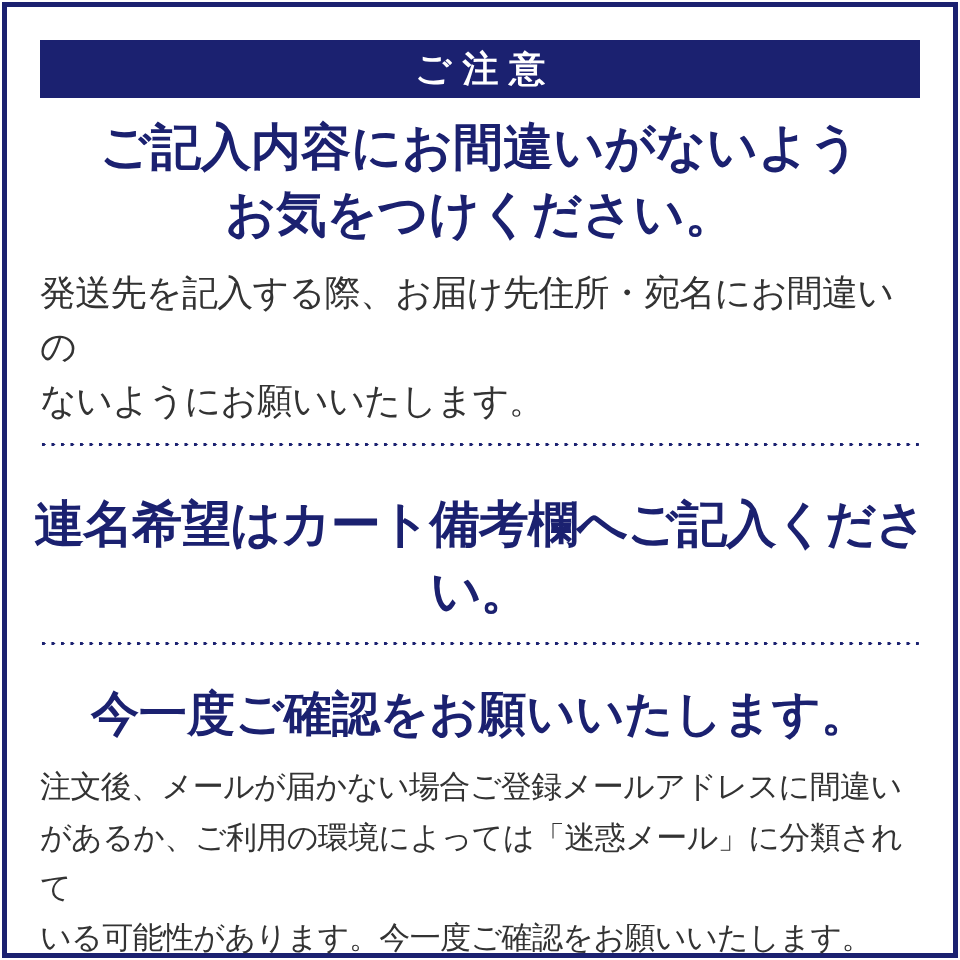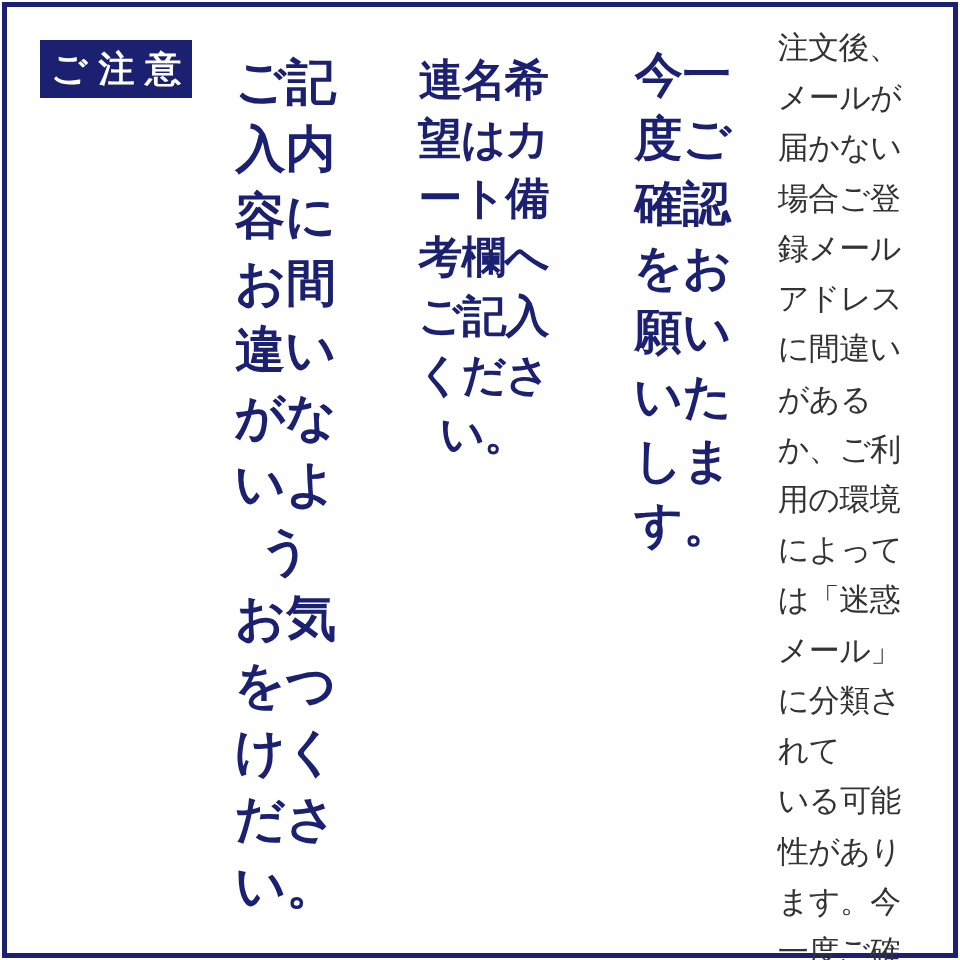--- a/index.html
+++ b/index.html
@@ -25,20 +25,21 @@
     position:absolute;
     inset:2px;
     border:5px solid var(--navy);
     pointer-events:none;
     box-sizing:border-box;
   }
   .content{
     position:absolute;
     inset:7px;
     display:flex;
+    flex-direction:column;
     box-sizing:border-box;
   }
   .banner{
     margin:33px 33px 0;
     height:58px;
     background:var(--navy);
     color:#ffffff;
     display:flex;
     align-items:center;
     justify-content:center;
@@ -50,26 +51,26 @@
   }
   .heading{
     margin:0;
     color:var(--navy);
     font-weight:900;
     text-align:center;
     white-space:pre-line;
     line-height:1.34;
   }
   .heading.h1{
-    margin-top:42px;
+    margin-top:16px;
     font-size:50px;
   }
   .heading.h2{
     margin-top:44px;
-    font-size:44px;
+    font-size:50px;
     letter-spacing:-0.02em;
   }
   .heading.h3{
     margin-top:36px;
     font-size:48px;
   }
   .body-text{
     margin:18px 33px 0;
     color:var(--body-text);
     font-size:36px;
@@ -103,20 +104,22 @@
 <div class="page">
   <div class="frame"></div>
   <div class="content">
 
     <div class="banner">
       <span>ご注意</span>
     </div>
 
     <h2 class="heading h1">ご記入内容にお間違いがないよう
 お気をつけください。</h2>
+    <p class="body-text">発送先を記入する際、お届け先住所・宛名にお間違いの
+ないようにお願いいたします。</p>
 
     <div class="divider"></div>
 
     <h2 class="heading h2">連名希望はカート備考欄へご記入ください。</h2>
 
     <div class="divider second"></div>
 
     <h2 class="heading h3">今一度ご確認をお願いいたします。</h2>
     <p class="body-text small">注文後、メールが届かない場合ご登録メールアドレスに間違い
 があるか、ご利用の環境によっては「迷惑メール」に分類されて

